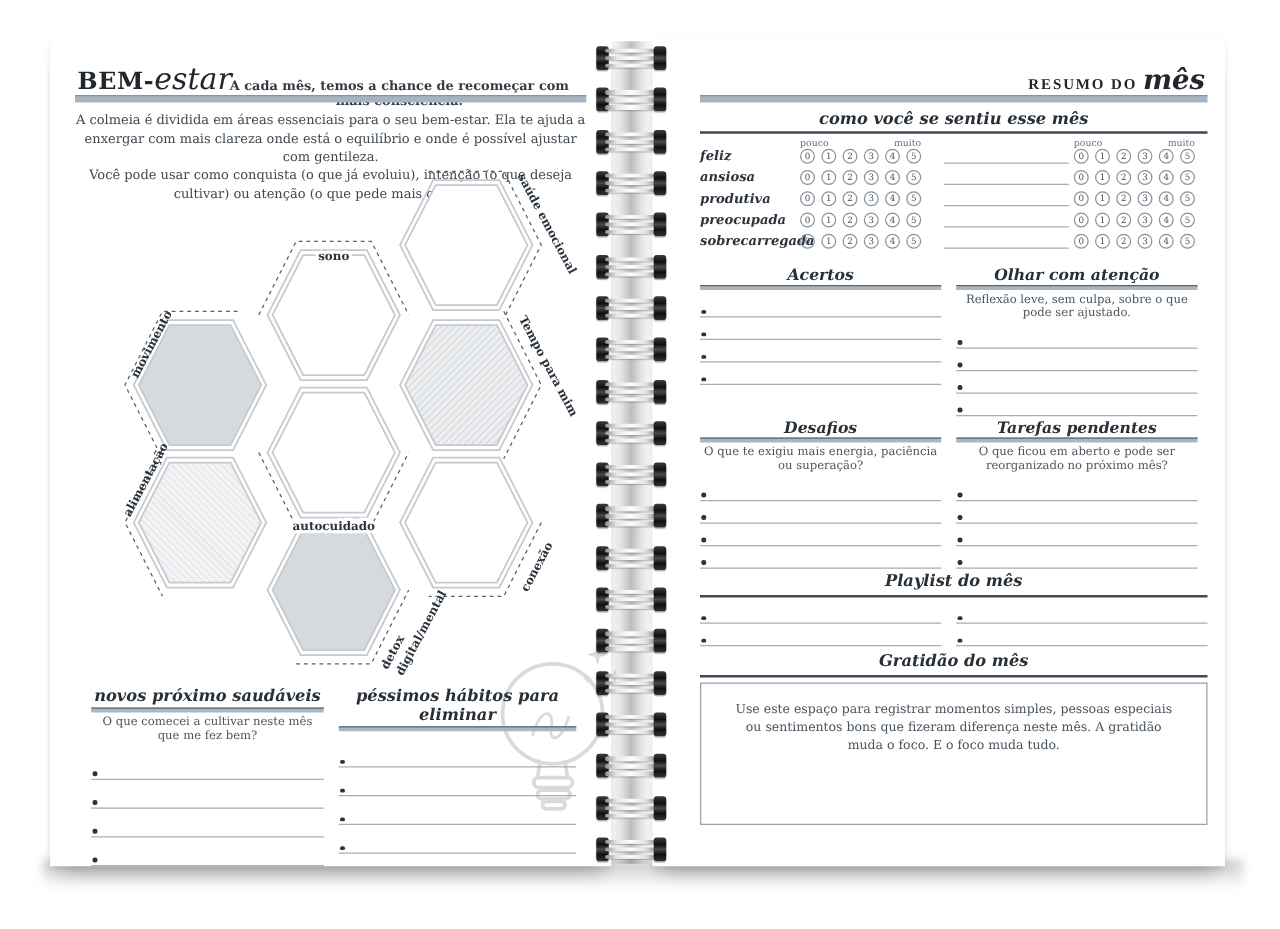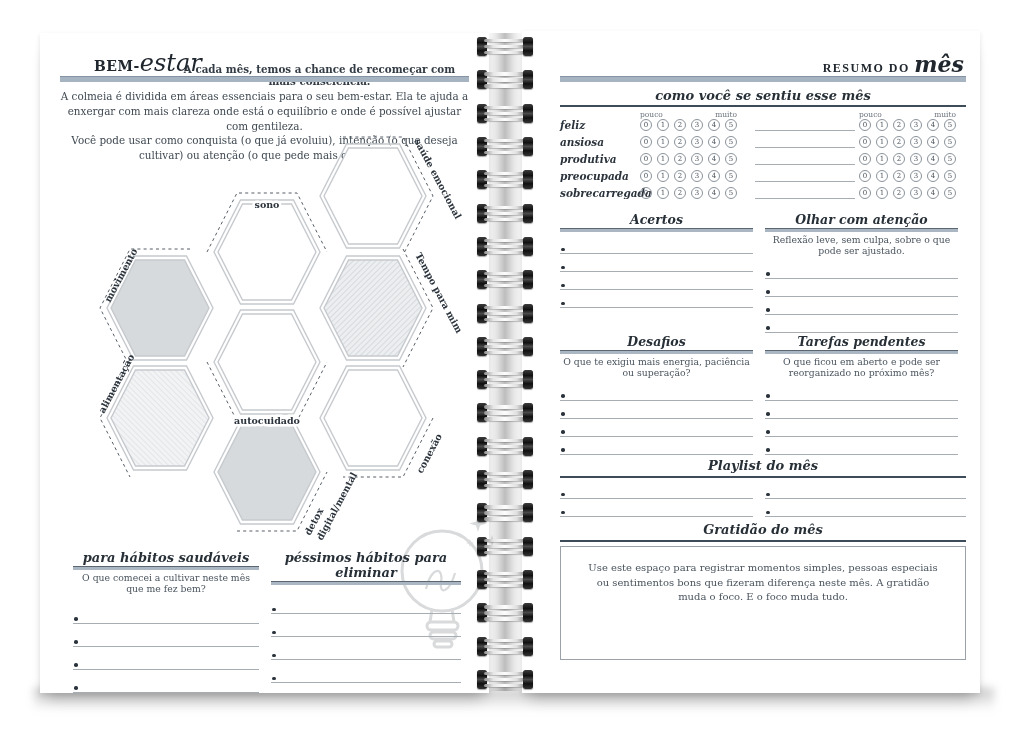--- a/index.html
+++ b/index.html
@@ -31,21 +31,21 @@
   .dark-rule{position:absolute;height:1.5px;background:#3e4b58;}
   .sec-title{font-style:italic;font-weight:bold;text-align:center;color:#272f37;}
   .sec-rule{height:3px;background:#aab7c3;border-top:1px solid #5a6671;margin-top:1px;}
   .sec-desc{font-size:9.3px;line-height:1.18;text-align:center;color:#4a545e;margin:3px 2px 2px;}
   .brow{position:relative;border-bottom:1px solid #a6adb3;}
   .brow::before{content:'';position:absolute;left:1px;bottom:2px;width:3.5px;height:3.5px;border-radius:50%;background:#2b333c;}
   .brow.tall{height:22px;margin-top:0;}
   .brow.mid{height:17px;}
   
   .lp-title{position:absolute;left:22px;top:16px;color:#20272e;white-space:nowrap;}
-  .t-serif{font-weight:bold;font-size:14px;letter-spacing:.5px;margin-left:32px;}
+  .t-serif{font-weight:bold;font-size:19px;letter-spacing:.5px;}
   .t-script{font-style:italic;font-weight:normal;font-size:24px;}
   .lp-tagline{position:absolute;left:132px;right:22px;top:30px;font-weight:bold;font-size:10.3px;
               text-align:center;color:#333b44;}
   .lp-bar{left:20px;right:20px;top:43px;}
   .lp-intro{position:absolute;left:16px;right:16px;top:56px;font-size:10.4px;line-height:1.42;
             text-align:center;color:#3f4952;}
   .lp-intro p{margin:0;}
   #honeycomb{position:absolute;left:33px;top:100px;overflow:visible;}
   .bulb{position:absolute;left:350px;top:476px;z-index:0;}
   .habit-col{position:absolute;top:517px;}
@@ -178,21 +178,21 @@
         <text transform="translate(37,170) rotate(-62)" text-anchor="start" style="font-family:'DejaVu Serif',serif;font-size:9.5px;font-weight:bold;fill:#2b333c;">movimento</text>
         <text transform="translate(342,122) rotate(62)" text-anchor="start" style="font-family:'DejaVu Serif',serif;font-size:9.5px;font-weight:bold;fill:#2b333c;">Tempo para mim</text>
         <text transform="translate(194,291)" text-anchor="middle" style="font-family:'DejaVu Serif',serif;font-size:9.5px;font-weight:bold;fill:#2b333c;paint-order:stroke;stroke:#ffffff;stroke-width:5px;">autocuidado</text>
         <text transform="translate(31,281) rotate(-62)" text-anchor="start" style="font-family:'DejaVu Serif',serif;font-size:9.5px;font-weight:bold;fill:#2b333c;">alimentação</text>
         <text transform="translate(349,341) rotate(-62)" text-anchor="start" style="font-family:'DejaVu Serif',serif;font-size:9.5px;font-weight:bold;fill:#2b333c;">conexão</text>
         <text transform="translate(237,403) rotate(-62)" text-anchor="start" style="font-family:'DejaVu Serif',serif;font-size:9.5px;font-weight:bold;fill:#2b333c;">detox</text>
         <text transform="translate(249,408) rotate(-62)" text-anchor="start" style="font-family:'DejaVu Serif',serif;font-size:9.5px;font-weight:bold;fill:#2b333c;">digital/mental</text>
       </svg>
 
     <div class="habit-col hc1">
-      <div class="sec-title">para hábitos saudáveis</div>
+      <div class="sec-title">novos próximo saudáveis</div>
       <div class="sec-rule"></div>
       <div class="sec-desc">O que comecei a cultivar neste mês que me fez bem?</div>
       <div class="bullets">
         <div class="brow tall"></div>
         <div class="brow tall"></div>
         <div class="brow tall"></div>
         <div class="brow tall"></div>
       </div>
     </div>
     <div class="habit-col hc2">

